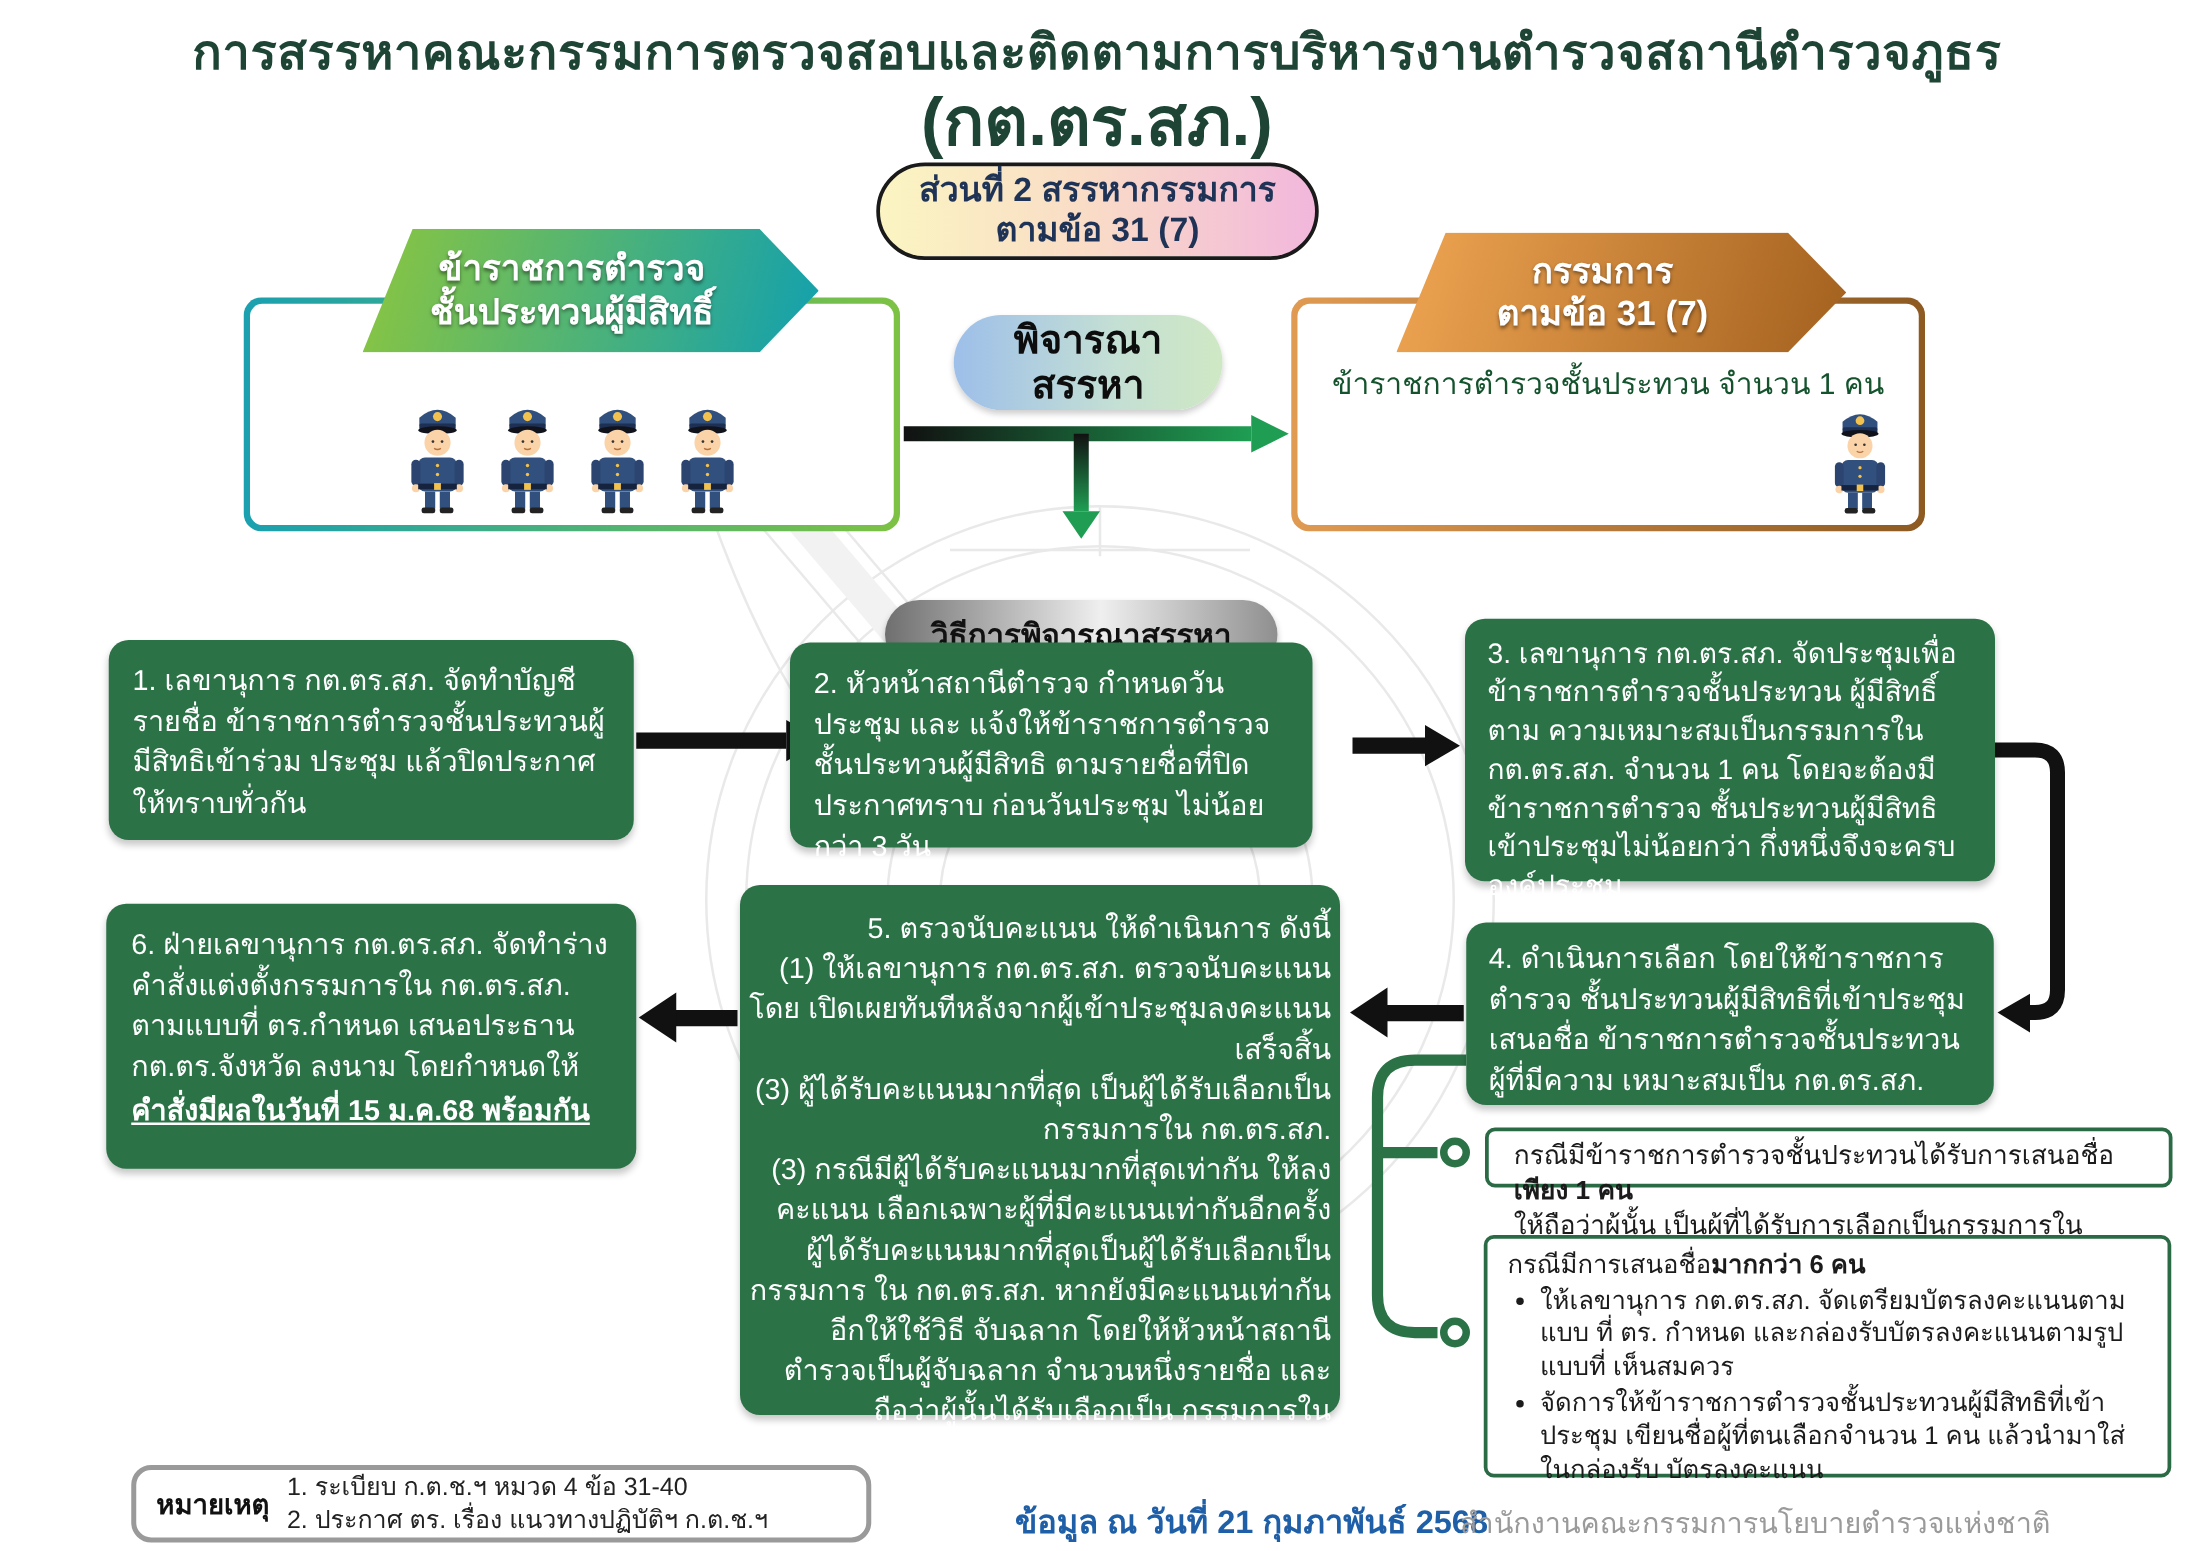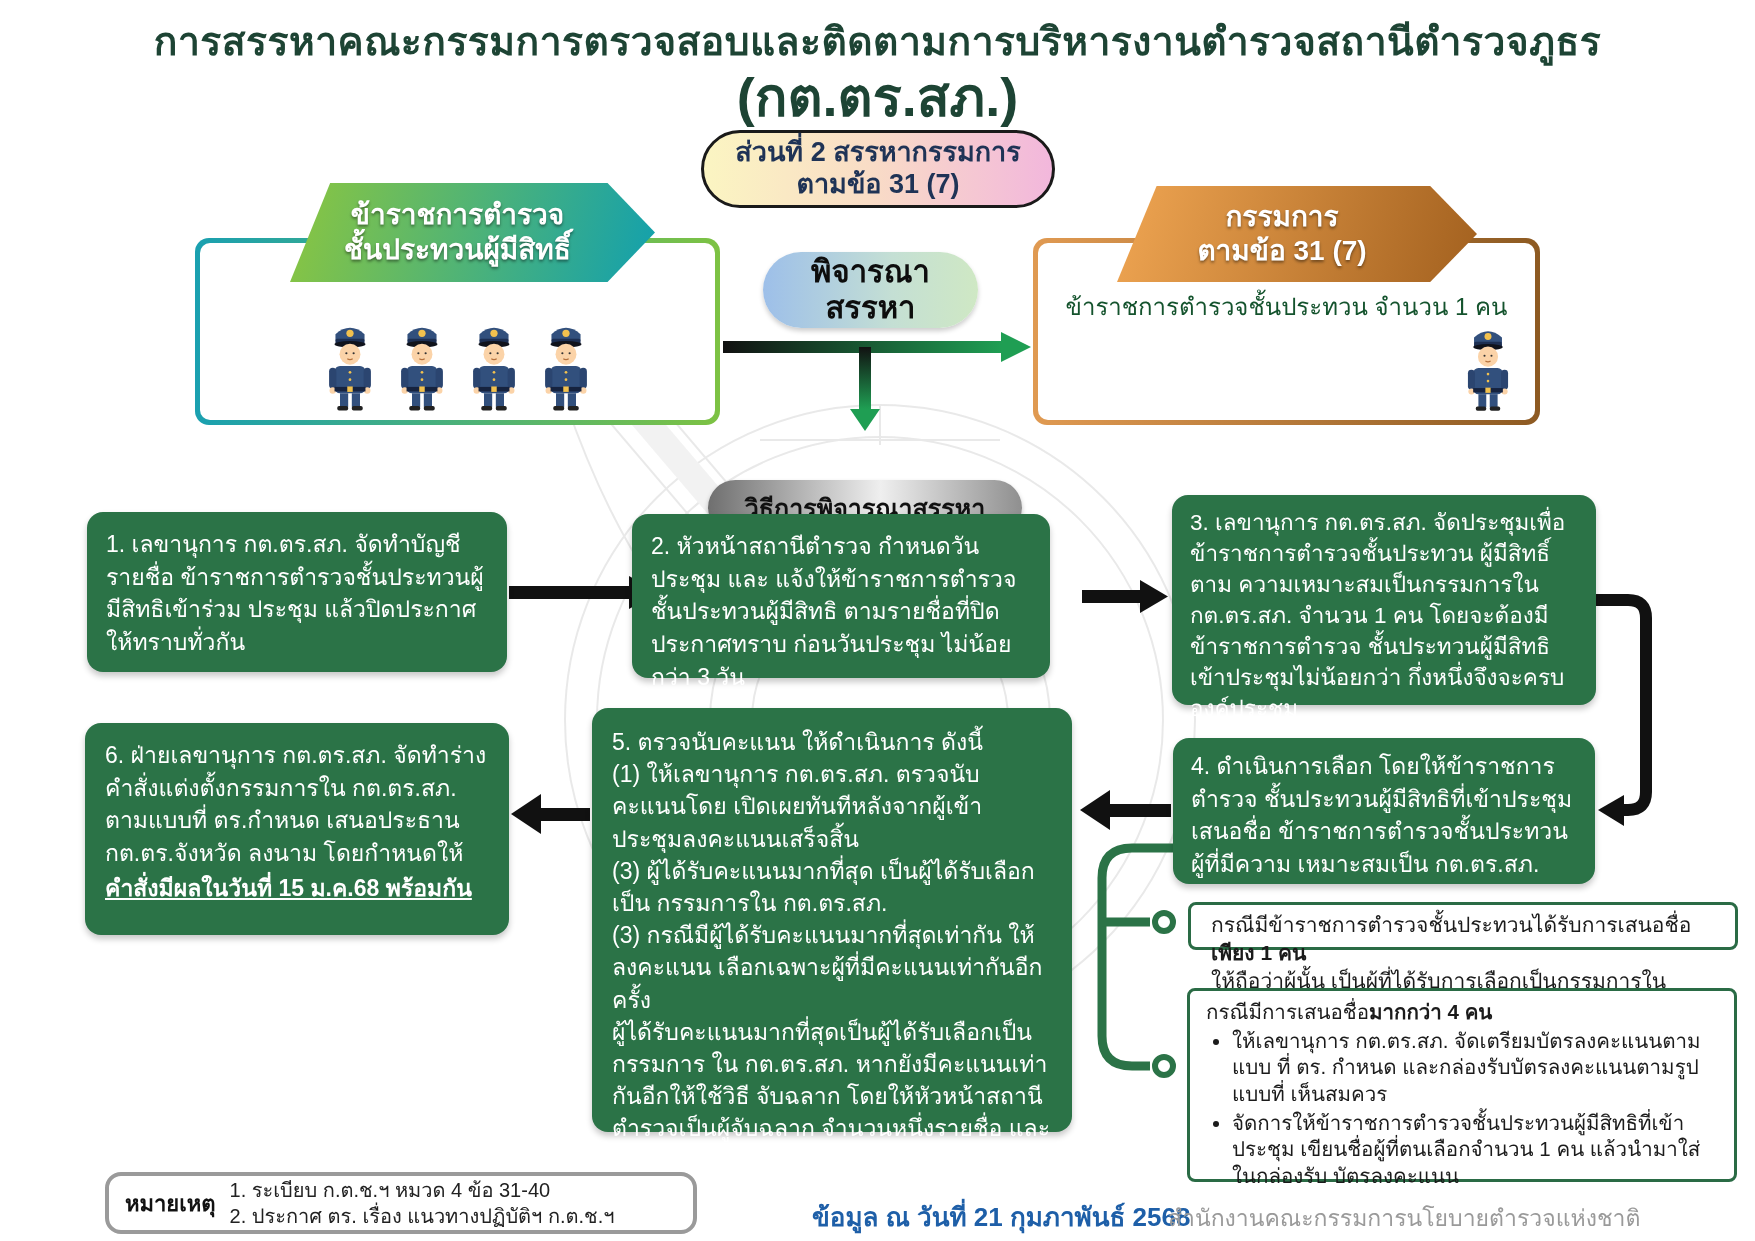--- a/index.html
+++ b/index.html
@@ -39,21 +39,21 @@
     background:linear-gradient(90deg,#6f6f6f 0%,#efefef 55%,#8f8f8f 100%);
     display:flex;align-items:center;justify-content:center;font-size:25px;font-weight:bold;color:#111;z-index:2;
     box-shadow:0 3px 5px rgba(0,0,0,.25);margin-top:46px;}
   
   .step{background:#2b7347;border-radius:16px;color:#fff;font-size:23px;line-height:1.42;
     padding:16px 19px;box-sizing:border-box;z-index:2;box-shadow:0 4px 6px rgba(0,0,0,.22);}
   .step-1{left:87px;top:512px;width:420px;height:160px;}
   .step-2{left:632px;top:514px;width:418px;height:164px;}
   .step-3{left:1172px;top:495px;width:424px;height:210px;font-size:22.5px;line-height:1.38;padding:12px 18px;}
   .step-4{left:1173px;top:738px;width:422px;height:146px;padding:12px 18px;}
-  .step-5{left:592px;top:708px;width:480px;height:424px;padding:18px 20px;font-size:23px;line-height:1.4;}
+  .step-5{left:592px;top:708px;width:480px;height:424px;padding:18px 7px;font-size:23px;line-height:1.4;text-align:right;}
   .step-6{left:85px;top:723px;width:424px;height:212px;padding:16px 20px;}
   .step p{margin:0;}
   .bold-underline{font-weight:bold;text-decoration:underline;display:inline-block;margin-top:2px;}
   
   .case-box{background:#fff;border:3px solid #2a6b45;border-radius:8px;color:#1b1b1b;
     font-size:21px;line-height:1.33;box-sizing:border-box;z-index:2;}
   .case-single{left:1188px;top:902px;width:550px;height:48px;padding:6px 14px 6px 20px;}
   .case-multi{left:1187px;top:988px;width:550px;height:194px;padding:8px 14px 8px 16px;font-size:20.5px;line-height:1.3;}
   .case-multi ul{margin:2px 0 0 26px;padding:0;}
   .case-multi li{margin:0 0 2px 0;}
@@ -235,21 +235,21 @@
   <div class="abs step step-6">
     <span>6. ฝ่ายเลขานุการ กต.ตร.สภ. จัดทำร่าง คำสั่งแต่งตั้งกรรมการใน กต.ตร.สภ. ตามแบบที่ ตร.กำหนด เสนอประธาน กต.ตร.จังหวัด ลงนาม โดยกำหนดให้</span>
     <span class="bold-underline">คำสั่งมีผลในวันที่ 15 ม.ค.68 พร้อมกัน</span>
   </div>
 
   <div class="abs case-box case-single">
     <span>กรณีมีข้าราชการตำรวจชั้นประทวนได้รับการเสนอชื่อ</span><span class="b">เพียง 1 คน</span><br>
     <span>ให้ถือว่าผู้นั้น เป็นผู้ที่ได้รับการเลือกเป็นกรรมการใน กต.ตร.สภ.</span>
   </div>
   <div class="abs case-box case-multi">
-    <span>กรณีมีการเสนอชื่อ</span><span class="b">มากกว่า 4 คน</span>
+    <span>กรณีมีการเสนอชื่อ</span><span class="b">มากกว่า 6 คน</span>
     <ul>
       <li>ให้เลขานุการ กต.ตร.สภ. จัดเตรียมบัตรลงคะแนนตามแบบ ที่ ตร. กำหนด และกล่องรับบัตรลงคะแนนตามรูปแบบที่ เห็นสมควร</li>
       <li>จัดการให้ข้าราชการตำรวจชั้นประทวนผู้มีสิทธิที่เข้าประชุม เขียนชื่อผู้ที่ตนเลือกจำนวน 1 คน แล้วนำมาใส่ในกล่องรับ บัตรลงคะแนน</li>
     </ul>
   </div>
 
   <div class="abs note-box">
     <span class="note-label">หมายเหตุ</span>
     <span class="note-items">
       <span>1. ระเบียบ ก.ต.ช.ฯ หมวด 4 ข้อ 31-40</span><br>

